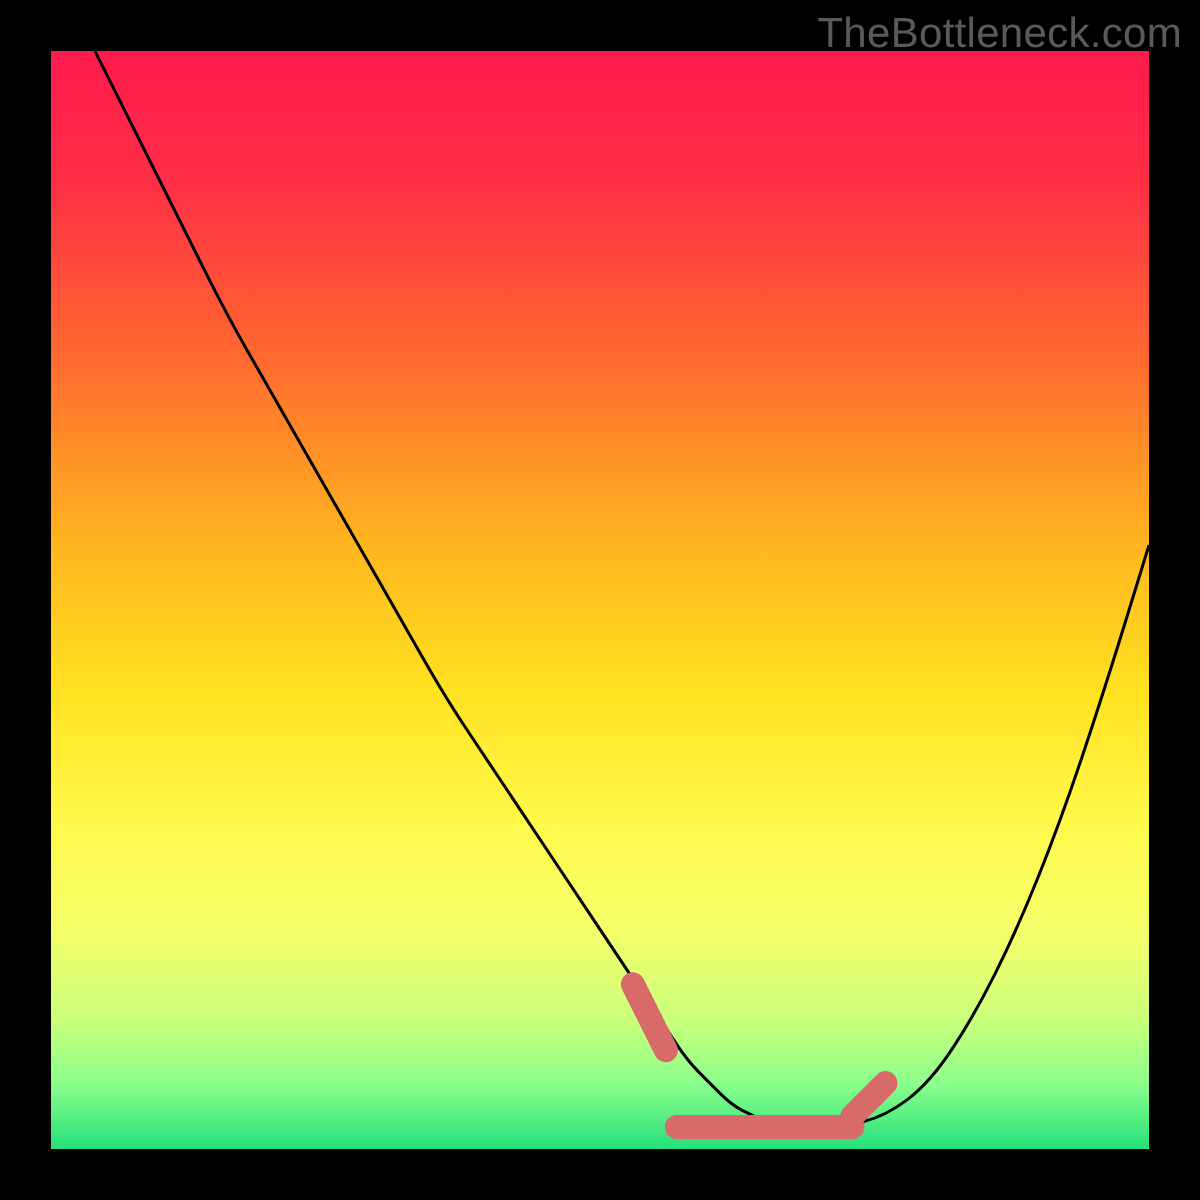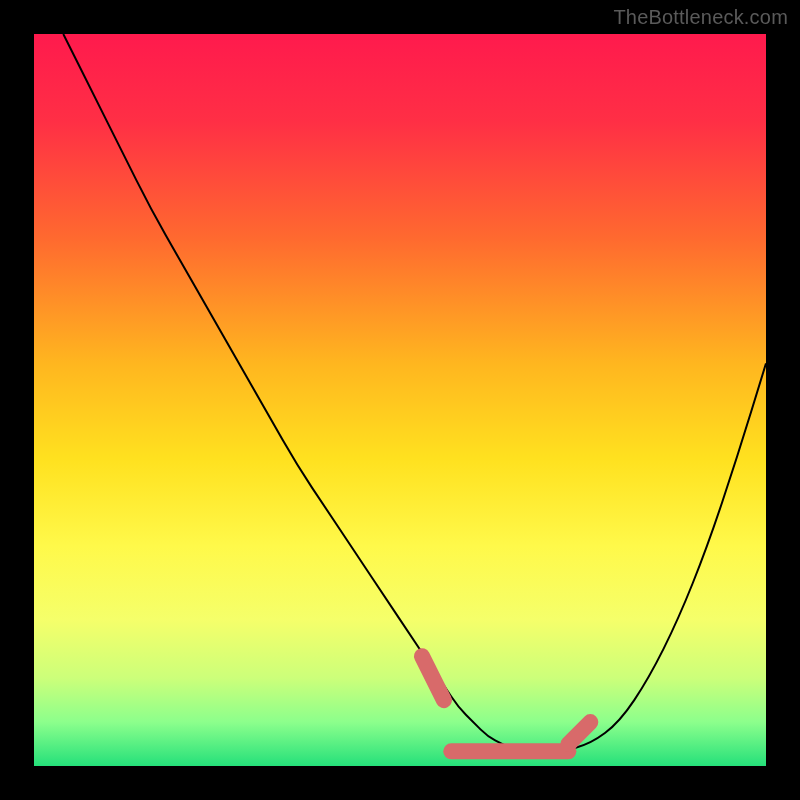--- a/index.html
+++ b/index.html
@@ -17,21 +17,21 @@
     left: 0;
     width: 800px;
     height: 800px;
     background: #000;
   }
   .watermark {
     position: absolute;
     top: 6px;
     right: 12px;
     color: #5a5a5a;
-    font-size: 20px;
+    font-size: 28px;
     font-weight: 400;
     letter-spacing: 0.2px;
   }
   .plot {
     position: absolute;
     left: 34px;
     top: 34px;
     width: 732px;
     height: 732px;
   }

